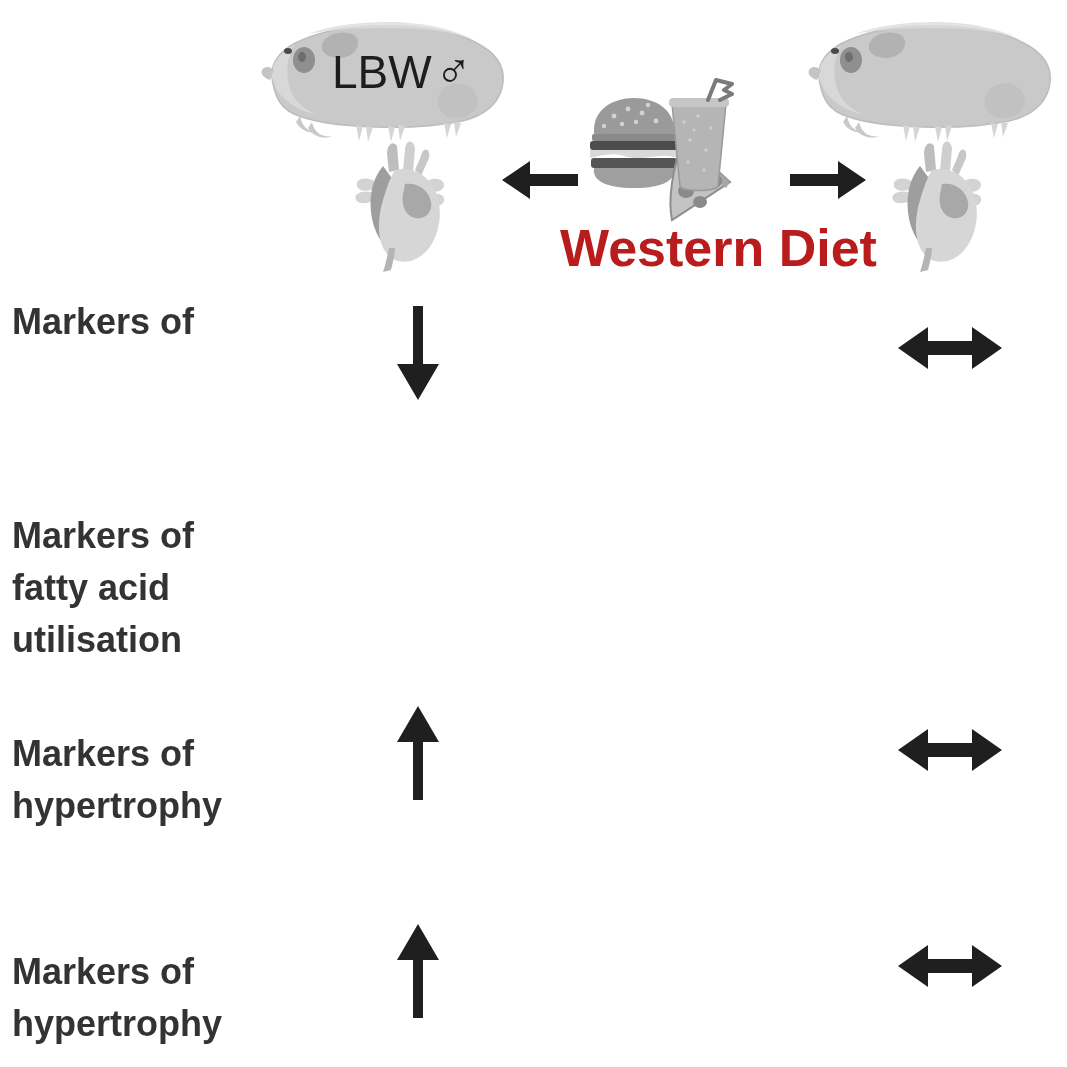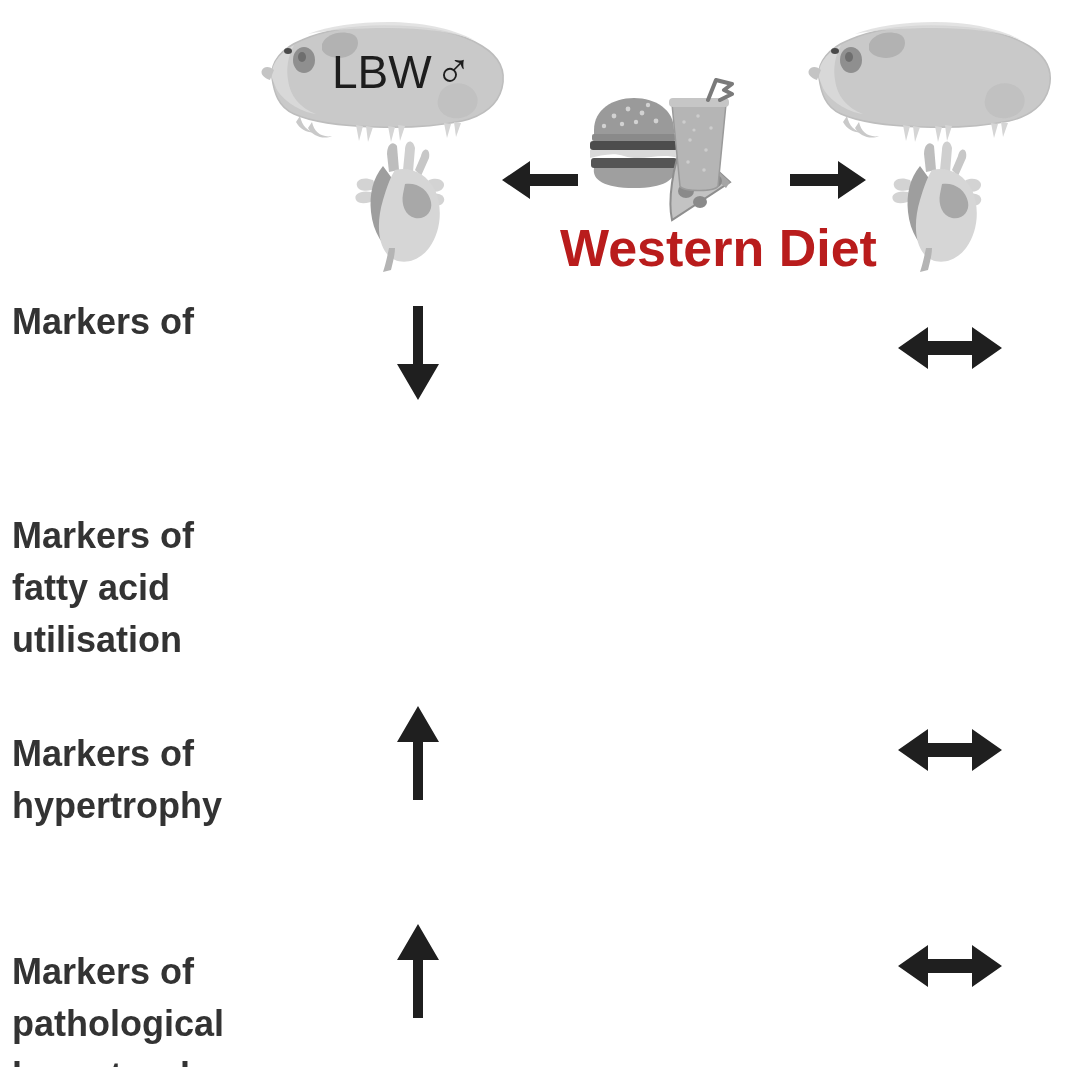--- a/index.html
+++ b/index.html
@@ -303,20 +303,19 @@
       <div class="cell-female">
         <svg width="104" height="52" viewBox="0 0 104 52" xmlns="http://www.w3.org/2000/svg">
           <path d="M0 26 L30 5 L30 19 L74 19 L74 5 L104 26 L74 47 L74 33 L30 33 L30 47 Z" fill="#1f1f1f"></path>
         </svg>
       </div>
     </div>
 
     <div class="marker-row r4">
       <div class="row-label">
         <div>Markers of</div>
-        <div>pathological</div>
         <div>hypertrophy</div>
       </div>
 
     </div>
 
   </div>
 </div>
 
 </body></html>

